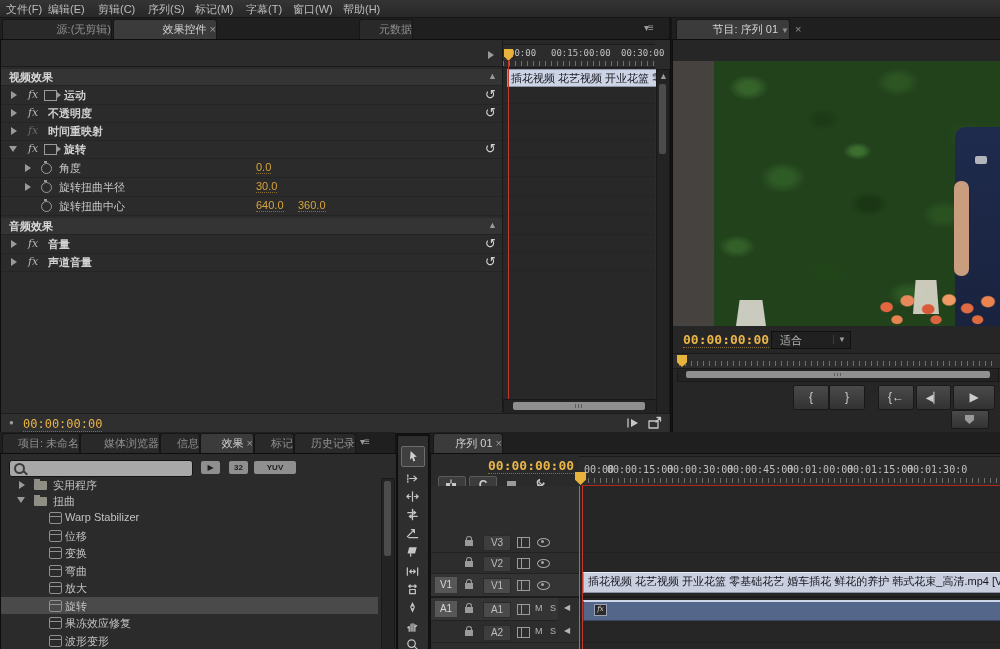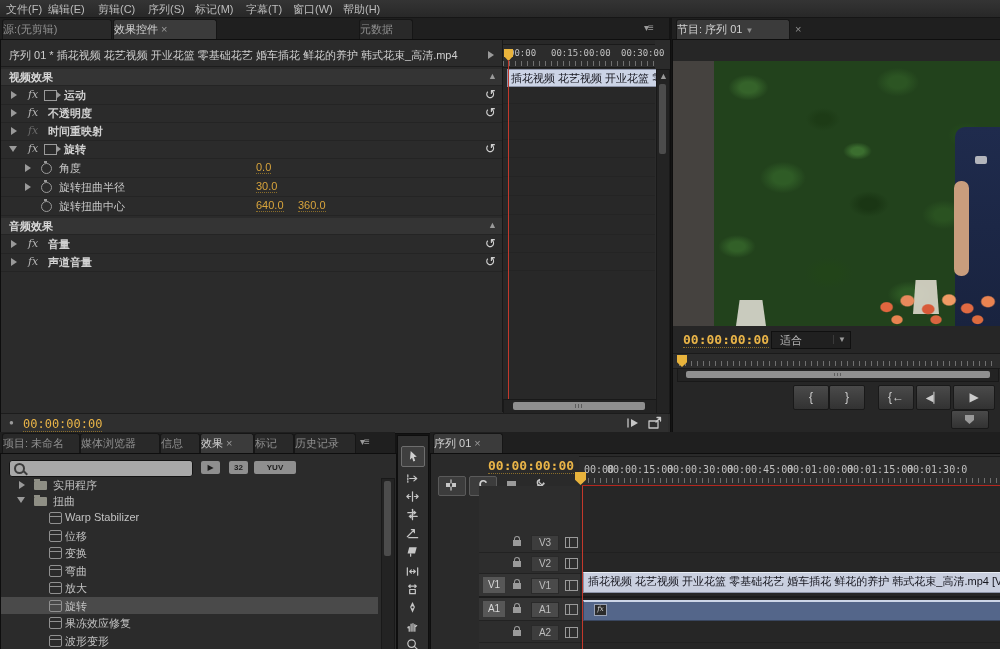--- a/index.html
+++ b/index.html
@@ -10,21 +10,21 @@
   .mono{font-family:"DejaVu Sans Mono","Liberation Mono",monospace;}
 
   
   .menubar{left:0;top:0;width:1000px;height:17px;background:linear-gradient(#343434,#282828);
            border-bottom:1px solid #161616;font-size:11px;color:#bdbdbd;}
   .menubar span{position:absolute;top:2px;}
 
   
   .tabrow{height:21px;background:#1f1f1f;border-bottom:1px solid #101010;font-size:11px;}
   .tab{position:absolute;top:1px;height:19px;line-height:19px;background:#292929;color:#8f8f8f;
-       text-align:left;border:1px solid #161616;border-bottom:none;border-radius:3px 3px 0 0;
+       text-align:right;border:1px solid #161616;border-bottom:none;border-radius:3px 3px 0 0;
        white-space:nowrap;overflow:hidden;}
   .tab.active{background:#3b3b3b;color:#d2d2d2;}
   .panelmenu{color:#9a9a9a;font-size:10px;letter-spacing:-1px;}
 
   
   .panel{background:#2d2d2d;border:1px solid #0e0e0e;}
 
   
   .ecp-row{left:0;width:501px;height:18px;border-bottom:1px solid #242424;font-size:11px;}
   .ecp-sec{background:#343434;font-weight:bold;color:#d6d6d6;}
@@ -126,21 +126,20 @@
     <span>效果控件</span>
     <span style="color:#9a9a9a">×</span>
   </div>
   <div class="tab" style="left:359px;width:52px;"><span>元数据</span></div>
   <span class="abs panelmenu" style="left:644px;top:4px">▾≡</span>
 </div>
 
 <div class="abs panel" style="left:0;top:39px;width:669px;height:393px;background:#2b2b2b;">
 
   <div class="abs" style="left:0;top:4px;width:501px;height:22px;border-bottom:1px solid #1c1c1c;">
-    <span class="abs lbl" style="left:8px;top:4px;font-size:11px;color:#cfcfcf;width:470px;overflow:hidden;white-space:nowrap;">序列 01 * 插花视频 花艺视频 开业花篮 零基础花艺 婚车插花 鲜花的养护 韩式花束_高清.mp4</span>
     <span class="abs tri-r" style="left:487px;top:7px"></span>
   </div>
 
   <div class="abs ecp-row ecp-sec" style="top:29px;height:16px">
     <span class="abs" style="left:8px;top:1px">视频效果</span>
     <span class="abs collapse" style="left:487px;top:2px">▲</span>
   </div>
 
   <div class="abs ecp-row" style="top:46px">
     <span class="abs tri-r" style="left:10px;top:5px"></span>
@@ -507,21 +506,21 @@
     <span class="abs" style="left:88px;top:7px">00:00:30:00</span>
     <span class="abs" style="left:148px;top:7px">00:00:45:00</span>
     <span class="abs" style="left:208px;top:7px">00:01:00:00</span>
     <span class="abs" style="left:268px;top:7px">00:01:15:00</span>
     <span class="abs" style="left:328px;top:7px">00:01:30:0</span>
     <div class="abs ticks" style="left:3px;top:21px;width:419px;height:5px;"></div>
     <div class="abs" style="left:3px;top:28px;width:419px;height:2px;background:#b3261e"></div>
   </div>
   <div class="abs phcap" style="left:144px;top:18px;width:11px;height:13px"></div>
 
-  <div class="abs" style="left:0;top:32px;width:148px;height:164px;background:#2d2d2d;border-right:7px solid #8b5cf6;margin-left:48px;">
+  <div class="abs" style="left:0;top:32px;width:148px;height:164px;background:#2d2d2d;border-right:7px solid #8b5cf6;">
 
     <div class="abs" style="left:0;top:46px;width:148px;height:20px;border-bottom:1px solid #222">
       <span class="abs lock" style="left:34px;top:8px"></span>
       <span class="abs tname" style="left:52px;top:3px;width:26px">V3</span>
       <span class="abs filmic" style="left:86px;top:5px"></span>
       <span class="abs eye" style="left:106px;top:6px"></span>
     </div>
 
     <div class="abs" style="left:0;top:67px;width:148px;height:20px;border-bottom:1px solid #222">
       <span class="abs lock" style="left:34px;top:8px"></span>

